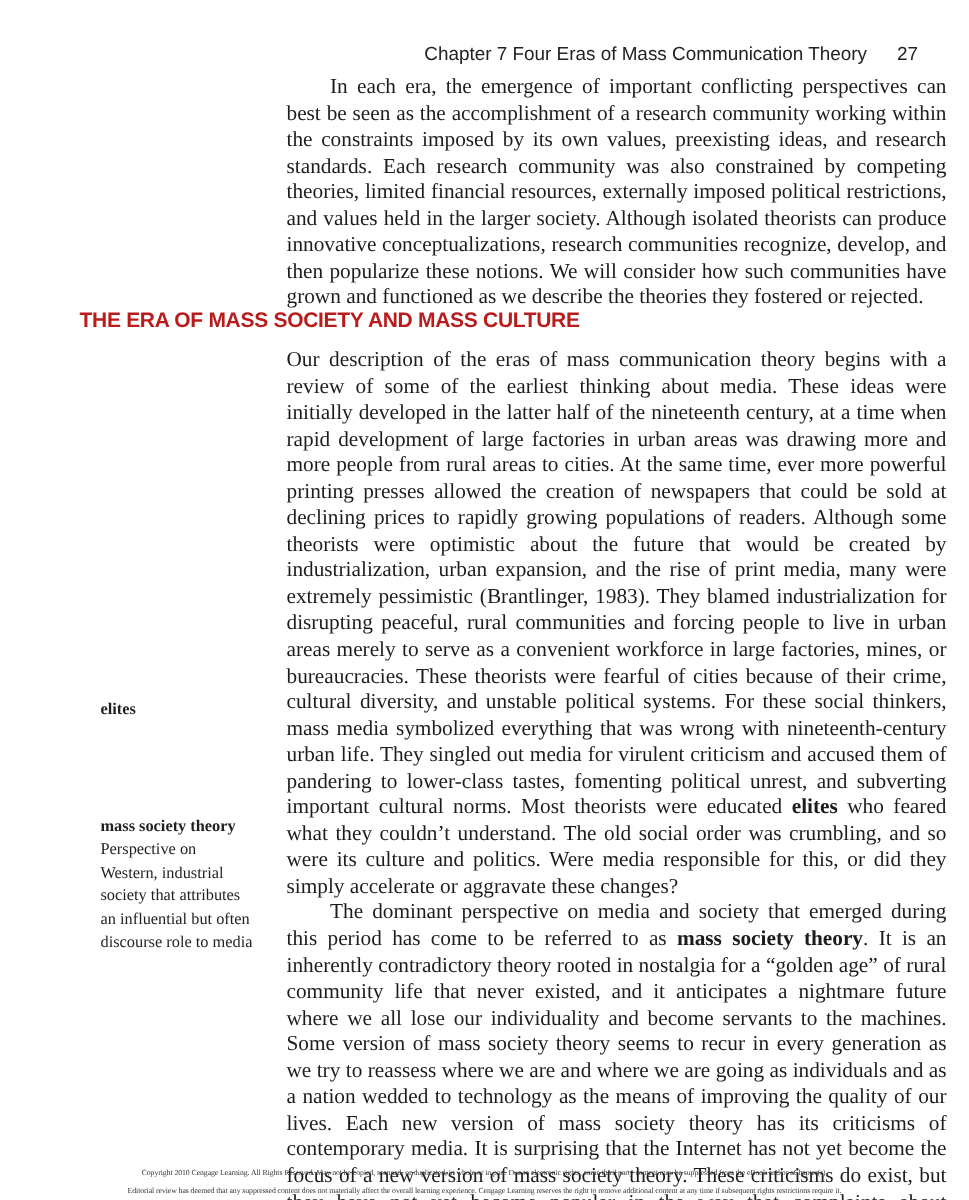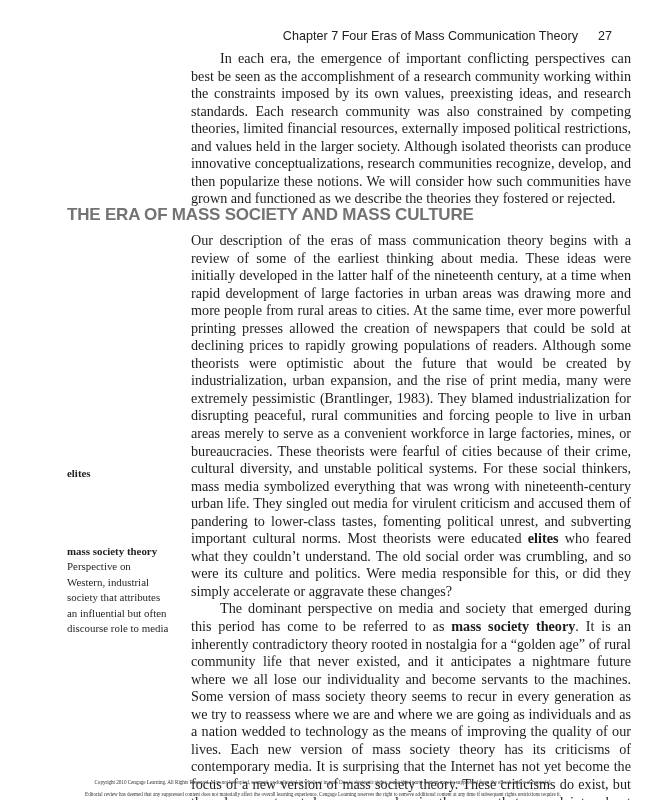--- a/index.html
+++ b/index.html
@@ -43,26 +43,26 @@
     }
     .indent {
       text-indent: 29px;
     }
     #para-intro {
       top: 50px;
     }
     .section-heading {
       position: absolute;
       top: 205px;
-      left: 67px;
+      left: 53px;
       font-family: "Liberation Sans", sans-serif;
       font-weight: bold;
-      font-size: 17px;
+      font-size: 14px;
       letter-spacing: -0.2px;
-      color: #737373;
+      color: #b91c1c;
       white-space: nowrap;
     }
     #section-body {
       top: 232px;
     }
     .glossary {
       position: absolute;
       left: 67px;
       width: 102px;
       font-family: "Liberation Serif", serif;

